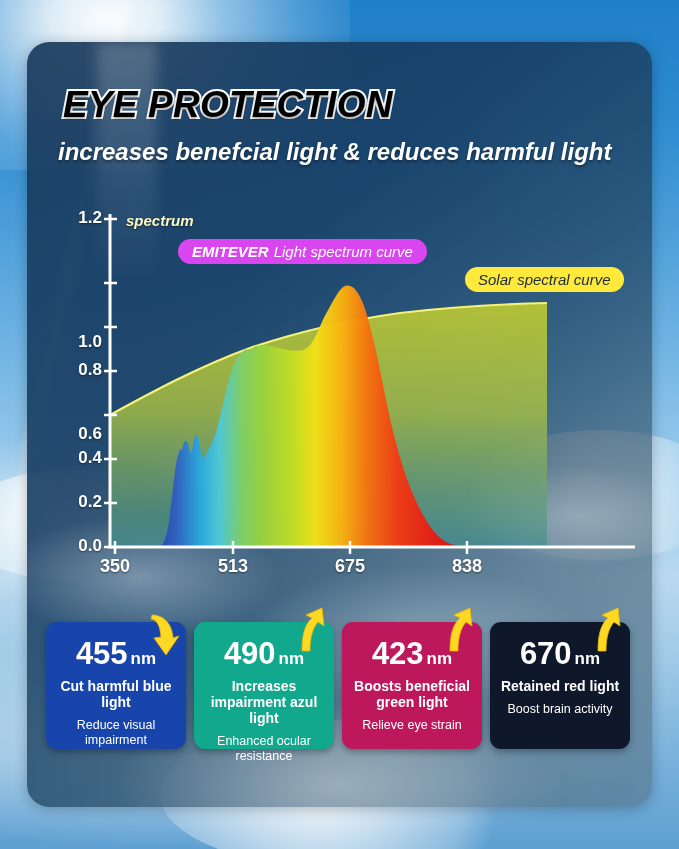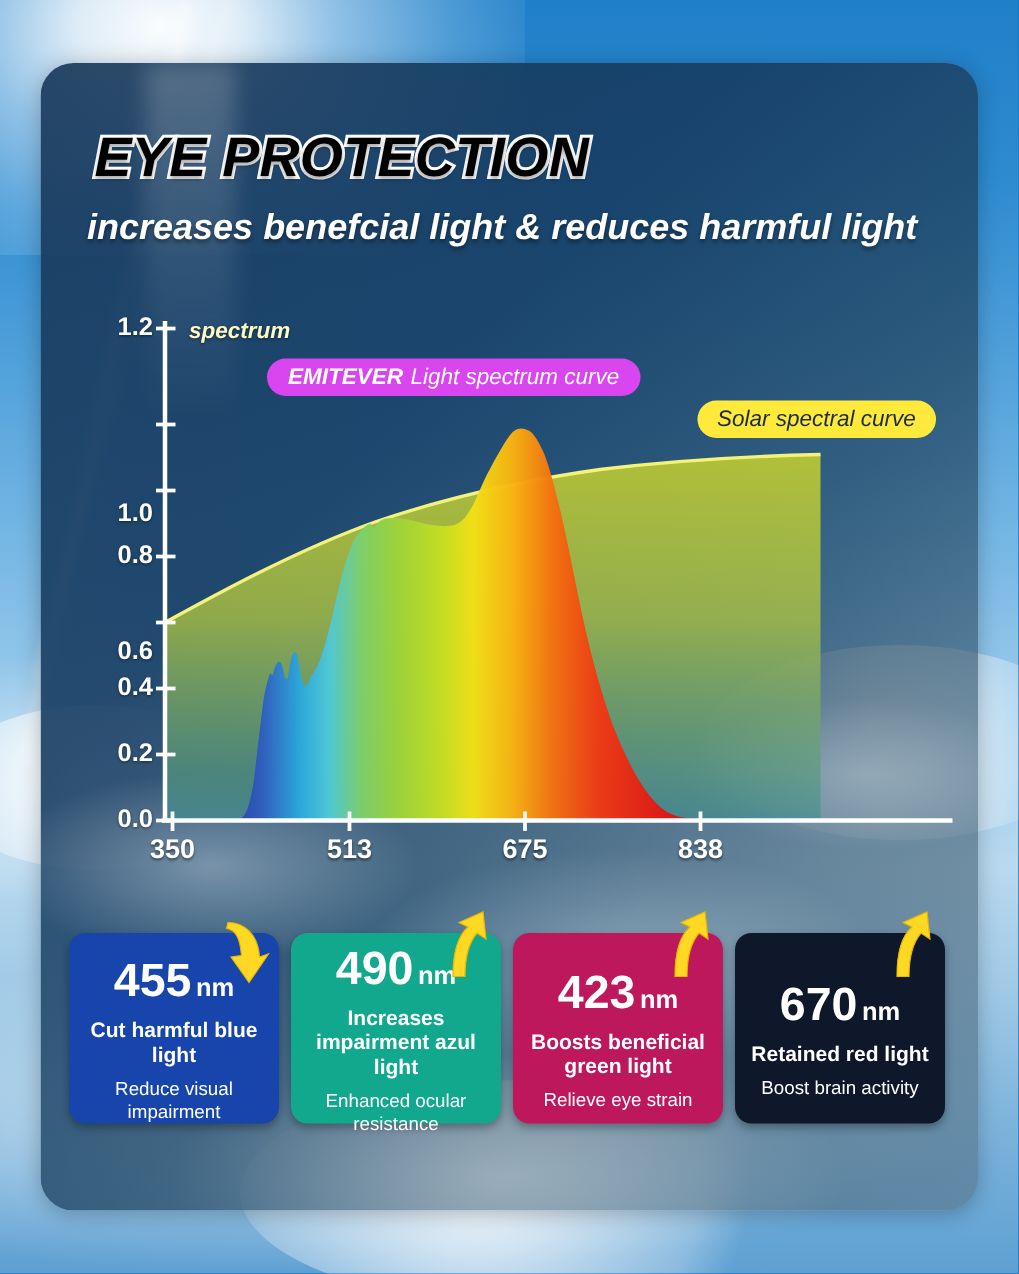--- a/index.html
+++ b/index.html
@@ -112,21 +112,20 @@
   .pill-solar{
     left:465px;top:267px;height:25px;padding:0 13px;
     background:#ffe93b;color:#1b2c3d;
   }
   
   .card{
     position:absolute;top:622px;width:140px;height:127px;
     border-radius:11px;color:#ffffff;text-align:center;
     display:flex;flex-direction:column;align-items:center;
     box-shadow:0 3px 6px rgba(0,0,0,0.3);
-    justify-content:center;
   }
   .card .nm{
     margin-top:16px;font-size:31px;font-weight:bold;line-height:1;
     display:flex;align-items:baseline;
   }
   .card .nm .unit{font-size:17px;font-weight:bold;margin-left:3px;}
   .card .l1{margin-top:9px;font-size:14px;font-weight:bold;line-height:1.15;padding:0 6px;}
   .card .l2{margin-top:8px;font-size:12.5px;line-height:1.2;padding:0 8px;}
   .arrow{position:absolute;width:34px;height:46px;}
 </style>

